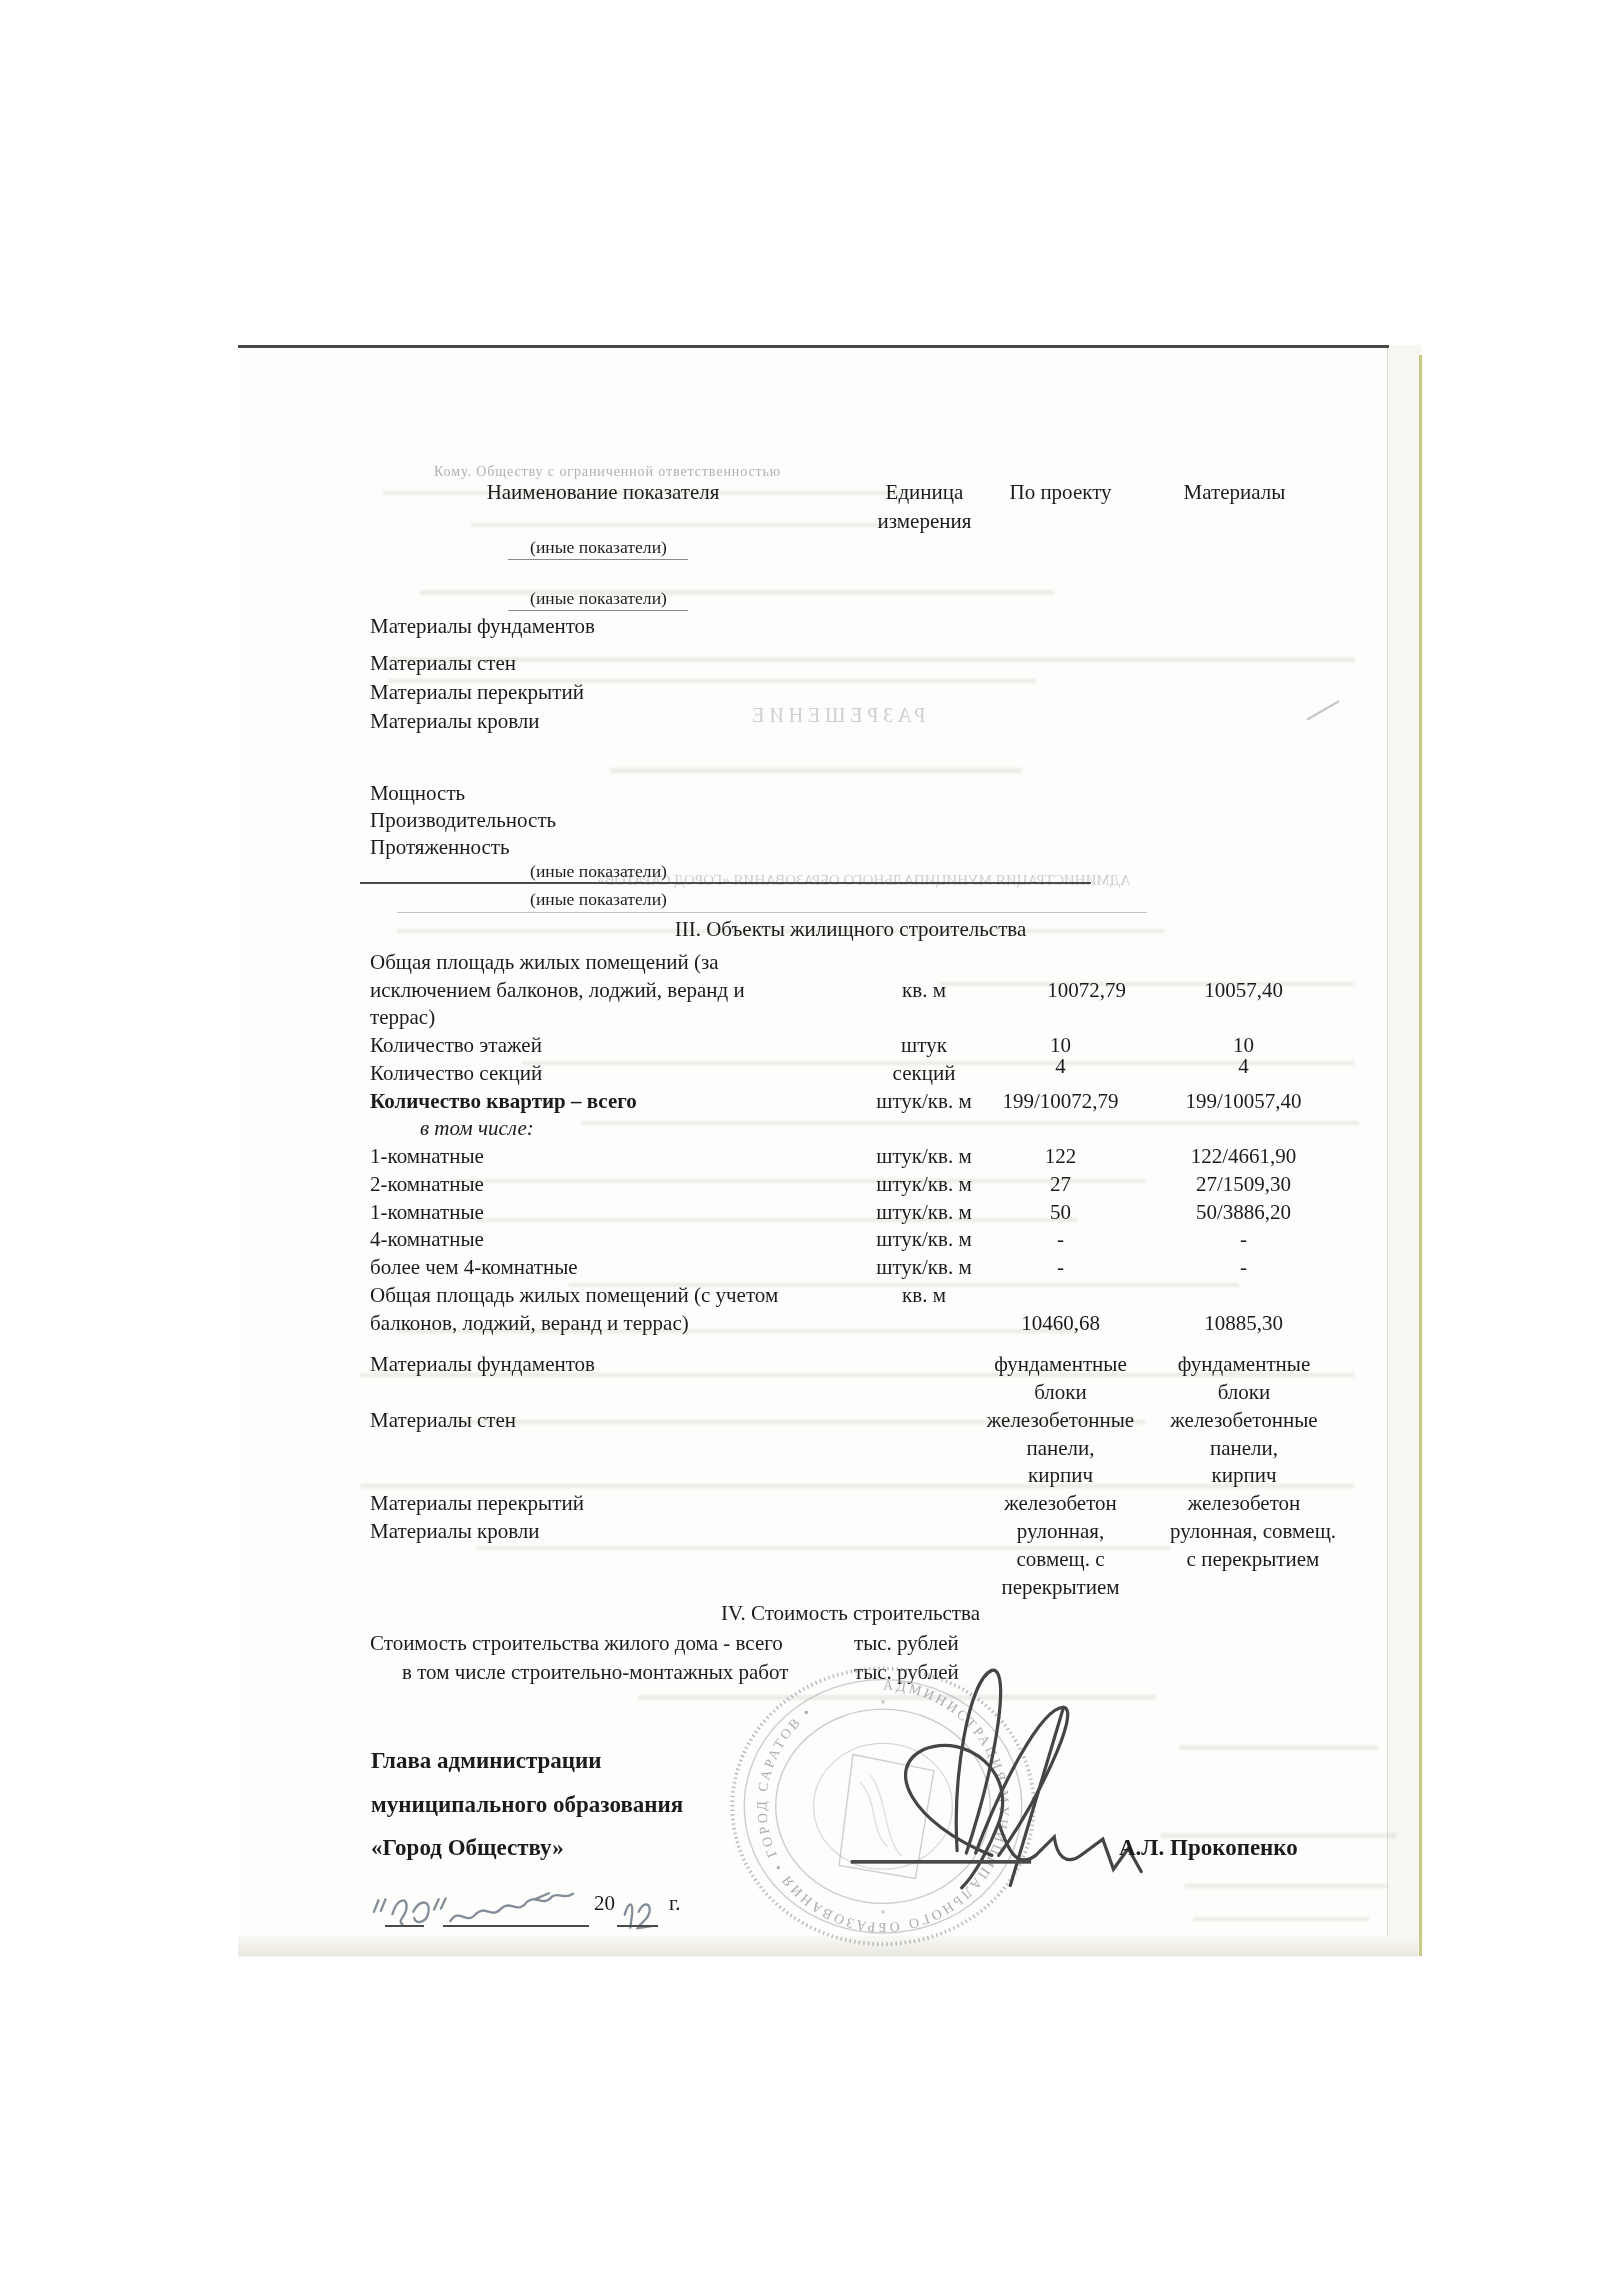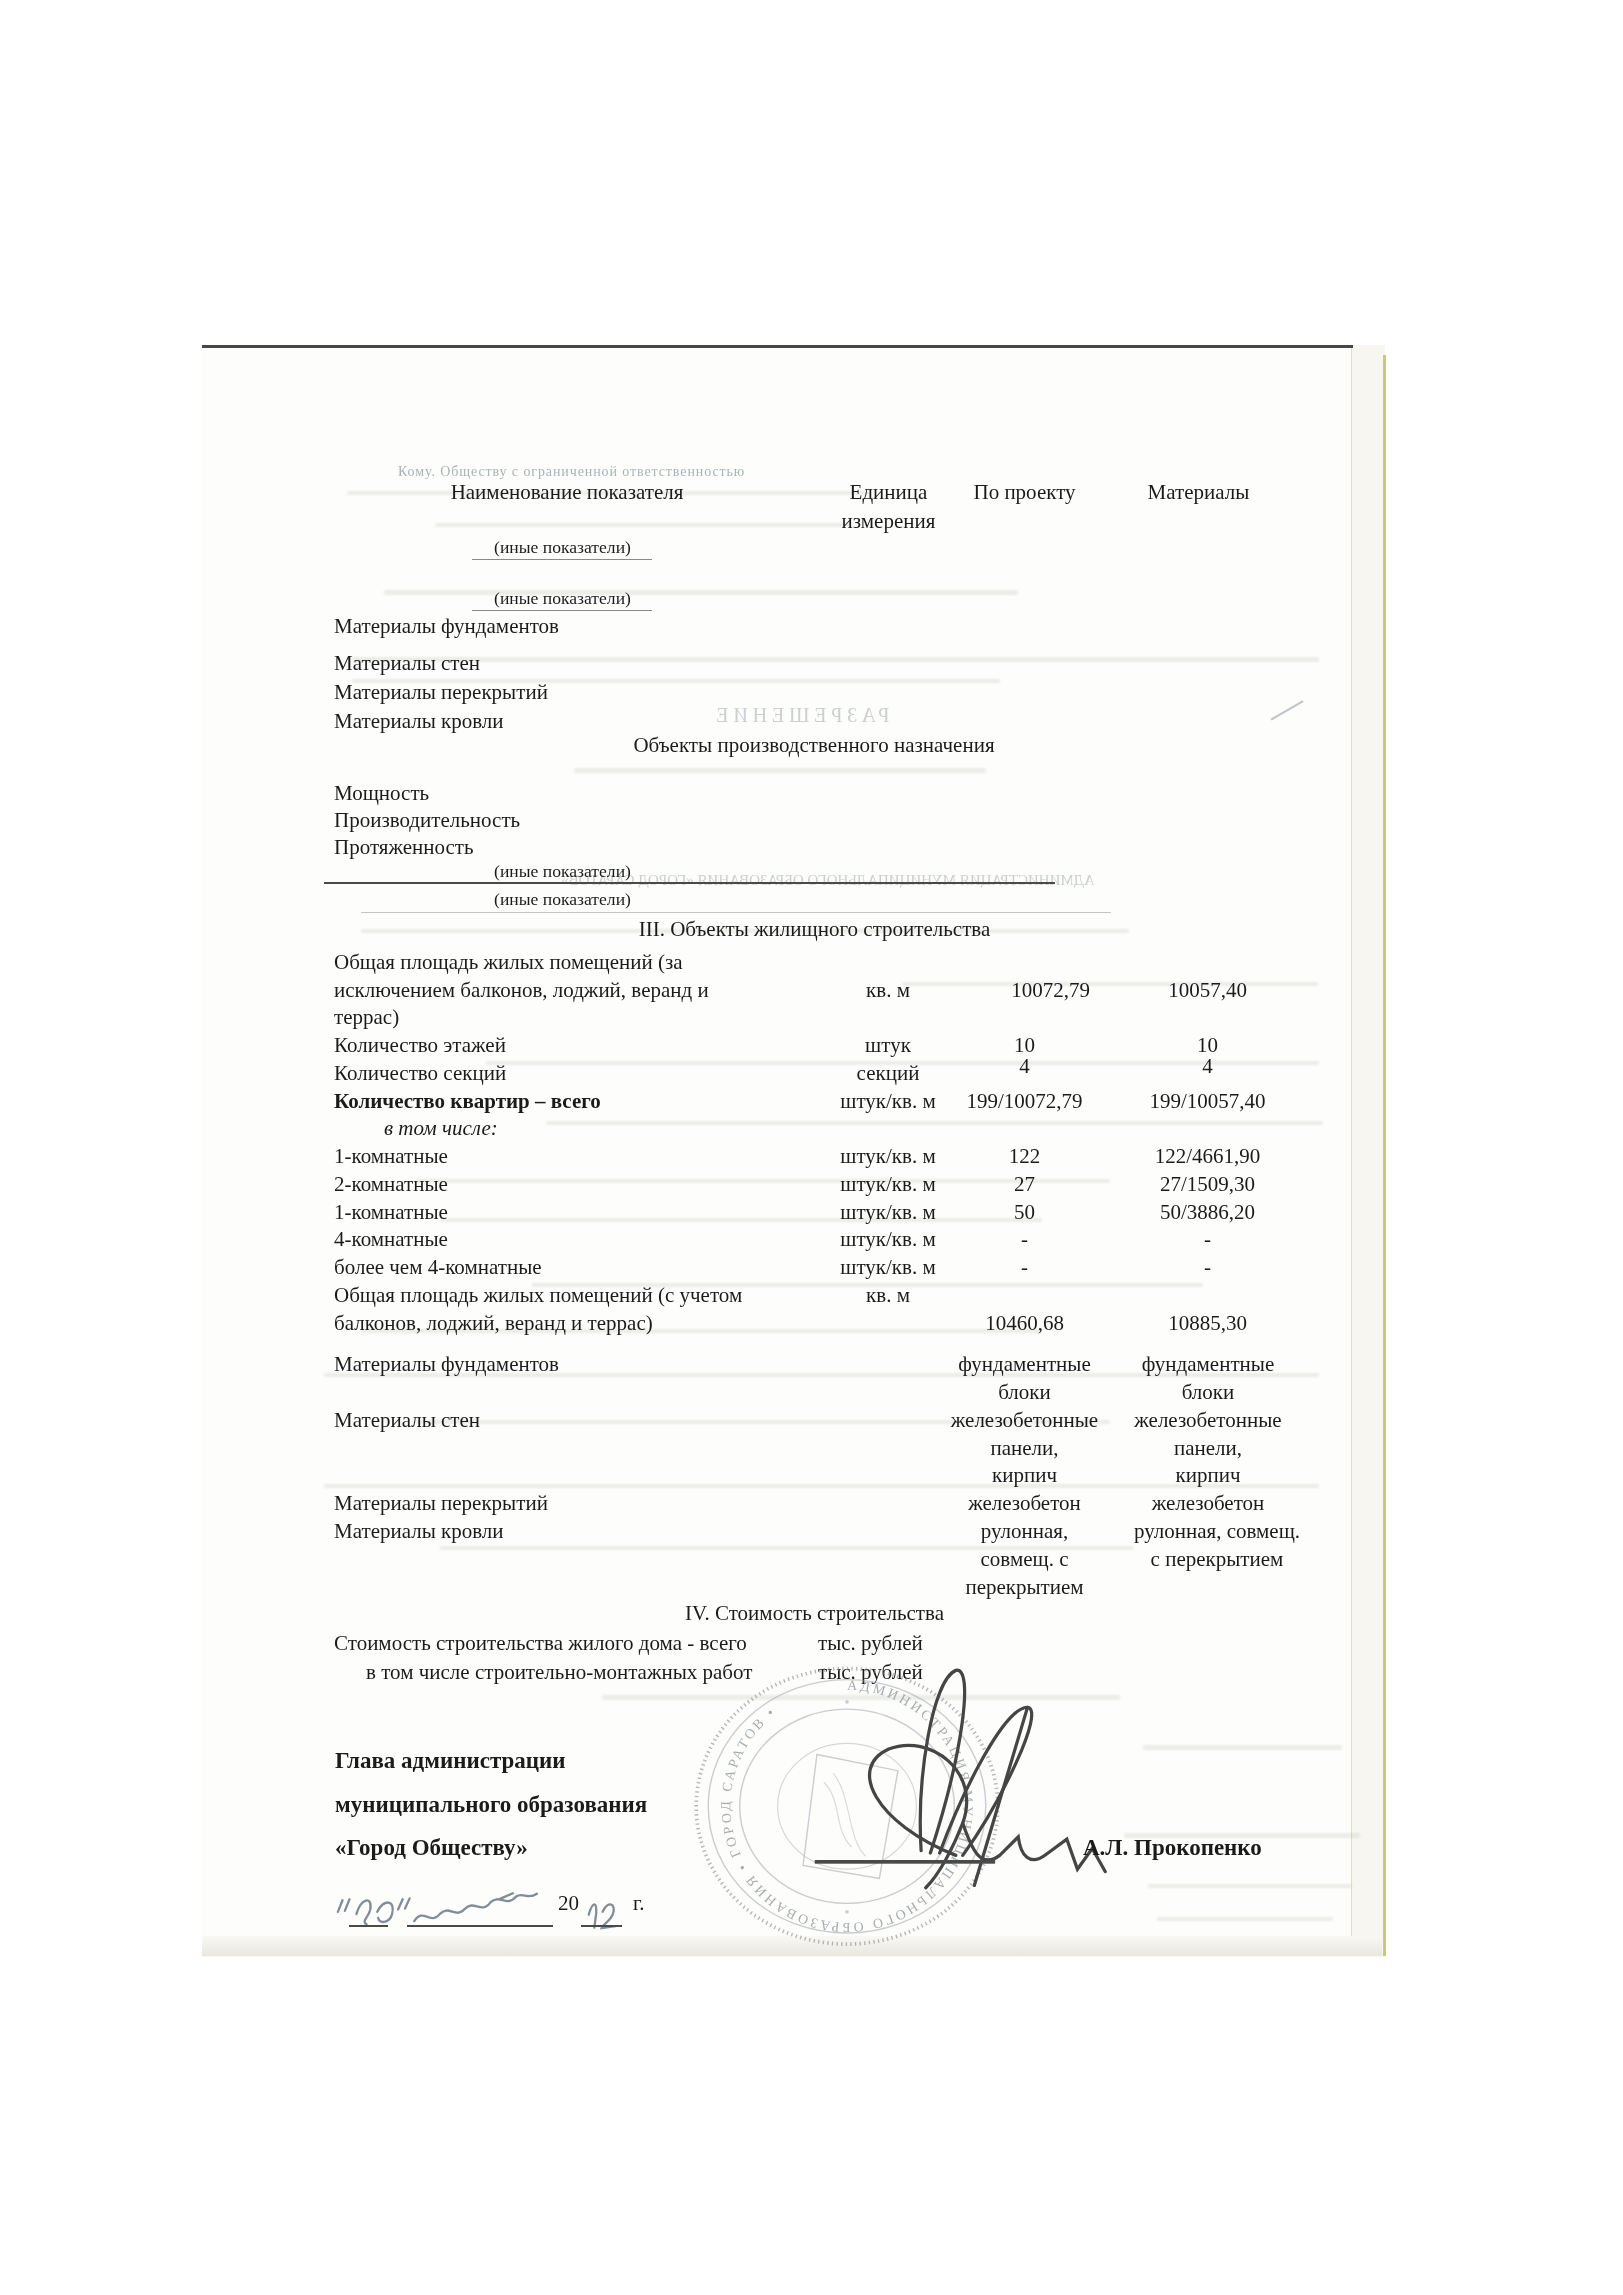--- a/index.html
+++ b/index.html
@@ -1,17 +1,17 @@
 <!DOCTYPE html>
 <html style="font-size:7.4px"><head>
 <meta charset="utf-8">
 <style>
   html,body{margin:0;padding:0;background:#ffffff;}
   .stage{position:relative;width:1392px;height:2295px;background:#ffffff;overflow:hidden;
-         font-family:"Liberation Serif","DejaVu Serif",serif;}
+         font-family:"Liberation Serif","DejaVu Serif",serif;margin-left:36px;}
   .scanbg{position:absolute;left:202px;top:345px;width:1183px;height:1612px;background:#f7f6f1;}
   .page{position:absolute;left:202px;top:348px;width:1149px;height:1592px;background:#fdfdfb;}
   .topline{position:absolute;left:202px;top:345px;width:1151px;height:3.2px;background:#474747;}
   .edge-right{position:absolute;left:1351px;top:348px;width:1.4px;height:1599px;background:#dcdcd2;}
   .edge-yellow{position:absolute;left:1383px;top:355px;width:2.8px;height:1601px;background:#c6ca82;}
   .bottom-shade{position:absolute;left:202px;top:1936px;width:1180px;height:20px;
                 background:linear-gradient(#f9f8f4,#e9e7df);}
   .t{position:absolute;font-size:21px;color:#1b1b1b;white-space:nowrap;line-height:1.1;}
   .c{text-align:center;}
   .sm{font-size:17.6px;}
@@ -73,21 +73,20 @@
   <div class="t sm c" style="left:470px;top:538px;width:185px;">(иные показатели)</div>
   <div class="rule-thin" style="left:472px;top:559px;width:180px;height:1.4px;"></div>
   <div class="t sm c" style="left:470px;top:589px;width:185px;">(иные показатели)</div>
   <div class="rule-thin" style="left:472px;top:610px;width:180px;height:1.4px;"></div>
 
   <div class="t" style="left:334px;top:615px;">Материалы фундаментов</div>
   <div class="t" style="left:334px;top:652px;">Материалы стен</div>
   <div class="t" style="left:334px;top:681px;">Материалы перекрытий</div>
   <div class="t" style="left:334px;top:710px;">Материалы кровли</div>
 
-  <div class="t c" style="left:490px;top:734px;width:648px;">Объекты производственного назначения</div>
   <div class="t" style="left:334px;top:782px;">Мощность</div>
   <div class="t" style="left:334px;top:809px;">Производительность</div>
   <div class="t" style="left:334px;top:836px;">Протяженность</div>
   <div class="t sm c" style="left:470px;top:862px;width:185px;">(иные показатели)</div>
   <div class="rule" style="left:324px;top:882px;width:731px;height:2.3px;"></div>
   <div class="t sm c" style="left:470px;top:890px;width:185px;">(иные показатели)</div>
   <div class="rule-thin" style="left:361px;top:912px;width:750px;height:1.4px;opacity:.5;"></div>
 
   <div class="t c" style="left:537px;top:918px;width:555px;">III. Объекты жилищного строительства</div>
 

